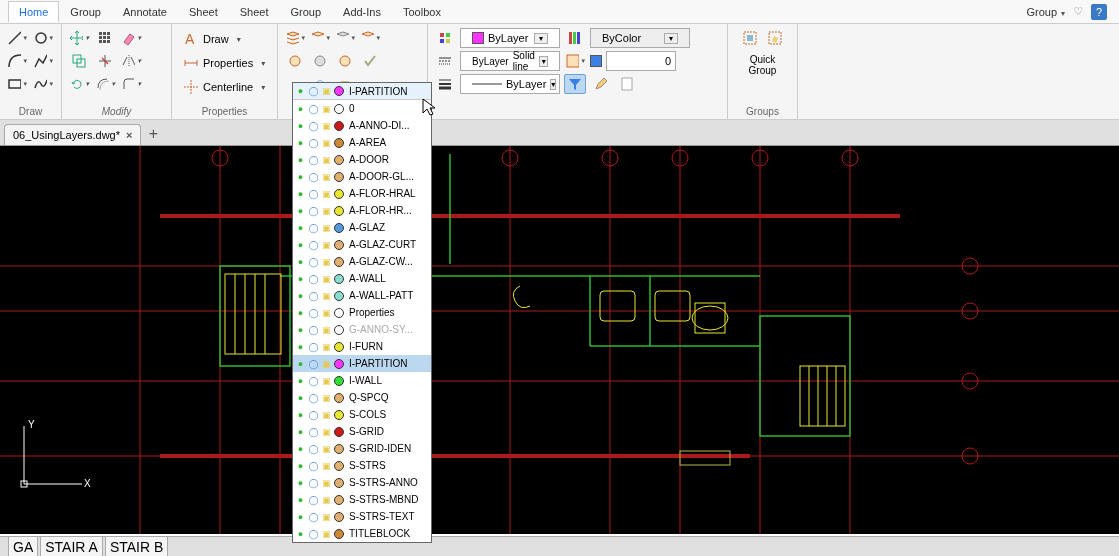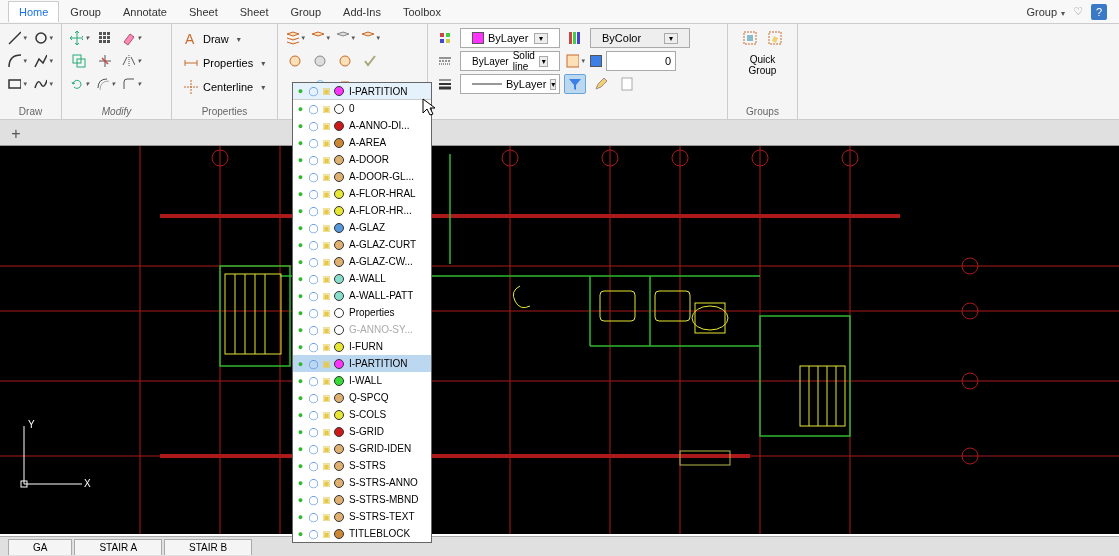--- a/index.html
+++ b/index.html
@@ -54,21 +54,21 @@
 .layer-row.dim { color: #aaa; }
 .li-icon { width: 11px; height: 11px; display: flex; align-items: center; justify-content: center; font-size: 9px; flex-shrink: 0; }
 .li-dot { width: 10px; height: 10px; border-radius: 50%; border: 1px solid #333; flex-shrink: 0; margin-right: 3px; }
 .li-text { overflow: hidden; text-overflow: ellipsis; }
 .green-dot { color: #2eb82e; }
 .yellow-ico { color: #e6c84b; }
 .blue-ico { color: #4b8be6; }
 
 
 .sheet-tabs { position: absolute; left: 0; bottom: 0; right: 0; height: 20px; background: #e0e0e0; display: flex; align-items: center; padding-left: 8px; gap: 2px; border-top: 1px solid #aaa; }
-.sheet-tab { background: #f5f5f5; border: 1px solid #aaa; border-bottom: none; padding: 2px 24px; font-size: 10px; cursor: pointer; }
+.sheet-tab { background: #f5f5f5; border: 1px solid #aaa; border-bottom: none; padding: 2px 4px; font-size: 14px; cursor: pointer; }
 
 .cursor-arrow { position: absolute; left: 422px; top: 98px; z-index: 200; pointer-events:none; }
 
 .icon-svg { width: 16px; height: 16px; }
 .swatch-box { width: 12px; height: 12px; border: 1px solid #555; flex-shrink:0; }
 </style>
 </head>
 <body>
 
 <div class="ribbon-tabs">
@@ -393,20 +393,24 @@
       <div style="text-align:center;font-size:10px;line-height:11px;margin-top:2px;cursor:pointer;">
         <div>Quick</div>
         <div>Group</div>
       </div>
     </div>
     <div class="ribbon-group-label">Groups</div>
   </div>
 </div>
 
 <div class="doc-tabs">
+  <div class="doc-tab">
+    <span>06_UsingLayers.dwg*</span>
+    <span class="close-x">×</span>
+  </div>
   <div class="add-tab">+</div>
 </div>
 
 <div class="canvas">
   <svg viewBox="0 0 1119 388">
 
     <g stroke="#aa1a1a" stroke-width="1">
       <line x1="140" y1="0" x2="140" y2="388"></line>
         <line x1="220" y1="0" x2="220" y2="388"></line>
       <line x1="280" y1="0" x2="280" y2="388"></line>

